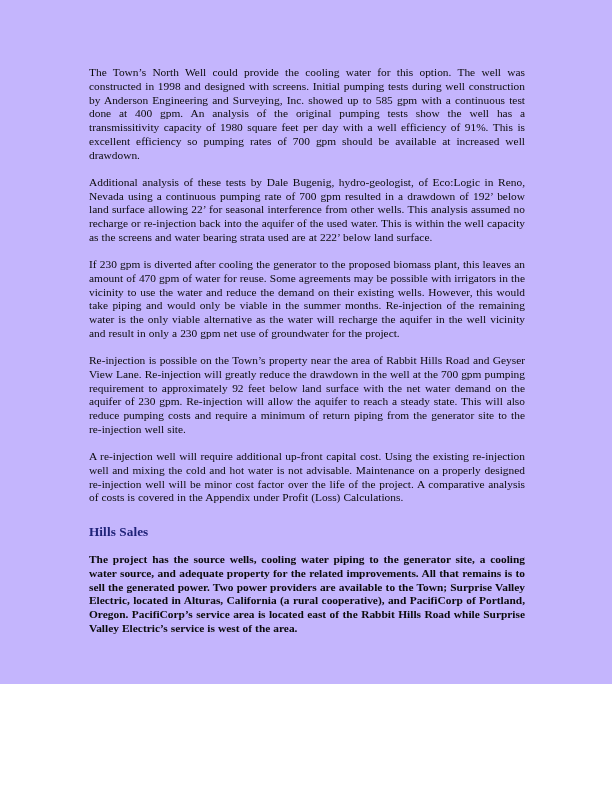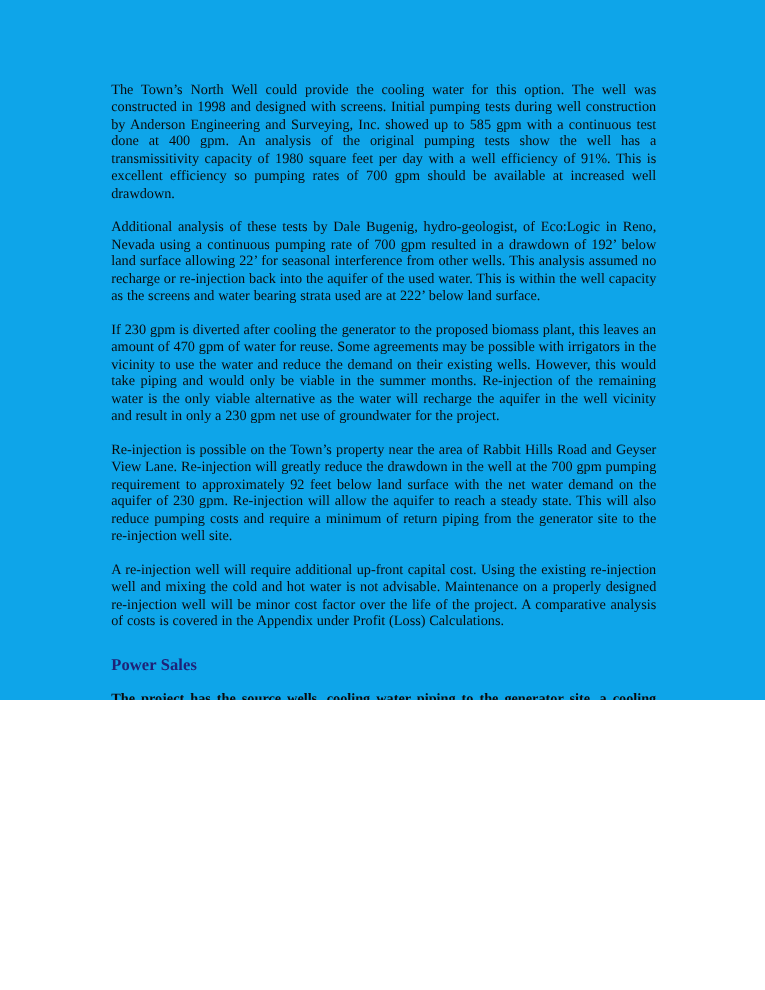--- a/index.html
+++ b/index.html
@@ -3,22 +3,22 @@
 <meta charset="utf-8">
 <style>
   html, body {
     margin: 0;
     padding: 0;
     background: #ffffff;
   }
   .page {
     position: relative;
     width: 612px;
-    height: 560px;
-    background: #0ea5e9;
+    height: 684px;
+    background: #c4b5fd;
     overflow: hidden;
     font-family: "Liberation Serif", "DejaVu Serif", serif;
     color: #000000;
   }
   .content {
     position: absolute;
     left: 89px;
     top: 66px;
     width: 436px;
   }
@@ -79,20 +79,20 @@
     <p class="body-para">The Town’s North Well could provide the cooling water for this option.   The well was constructed in 1998 and designed with screens.   Initial pumping tests during well construction by Anderson Engineering and Surveying, Inc. showed up to 585 gpm with a continuous test done at 400 gpm.  An analysis of the original pumping tests show the well has a transmissitivity capacity of 1980 square feet per day with a well efficiency of 91%. This is excellent efficiency so pumping rates of 700 gpm should be available at increased well drawdown.</p>
 
     <p class="body-para">Additional analysis of these tests by Dale Bugenig, hydro-geologist, of Eco:Logic in Reno, Nevada using a continuous pumping rate of 700 gpm resulted in a drawdown of 192’ below land surface allowing 22’ for seasonal interference from other wells.   This analysis assumed no recharge or re-injection back into the aquifer of the used water. This is within the well capacity as the screens and water bearing strata used are at 222’ below land surface.</p>
 
     <p class="body-para">If 230 gpm is diverted after cooling the generator to the proposed biomass plant, this leaves an amount of 470 gpm of water for reuse.   Some agreements may be possible with irrigators in the vicinity to use the water and reduce the demand on their existing wells. However, this would take piping and would only be viable in the summer months.    Re-injection of the remaining water is the only viable alternative as the water will recharge the aquifer in the well vicinity and result in only a 230 gpm net use of groundwater for the project.</p>
 
     <p class="body-para">Re-injection is possible on the Town’s property near the area of Rabbit Hills Road and Geyser View Lane.   Re-injection will greatly reduce the drawdown in the well at the 700 gpm pumping requirement to approximately 92 feet below land surface with the net water demand on the aquifer of 230 gpm.   Re-injection will allow the aquifer to reach a steady state. This will also reduce pumping costs and require a minimum of return piping from the generator site to the re-injection well site.</p>
 
     <p class="body-para">A re-injection well will require additional up-front capital cost.   Using the existing re-injection well and mixing the cold and hot water is not advisable.    Maintenance on a properly designed re-injection well will be minor cost factor over the life of the project. A comparative analysis of costs is covered in the Appendix under Profit (Loss) Calculations.</p>
 
-    <h2 class="section-heading">Power Sales</h2>
+    <h2 class="section-heading">Hills Sales</h2>
 
     <p class="body-para">The project has the source wells, cooling water piping to the generator site, a cooling water source, and adequate property for the related improvements.    All that remains is to sell the generated power.     Two power providers are available to the Town; Surprise Valley Electric, located in Alturas, California (a rural cooperative), and PacifiCorp of Portland, Oregon.     PacifiCorp’s service area is located east of the Rabbit Hills Road while Surprise Valley Electric’s service is west of the area.</p>
 
   </div>
 
 
 </div>
 
 </body></html>

